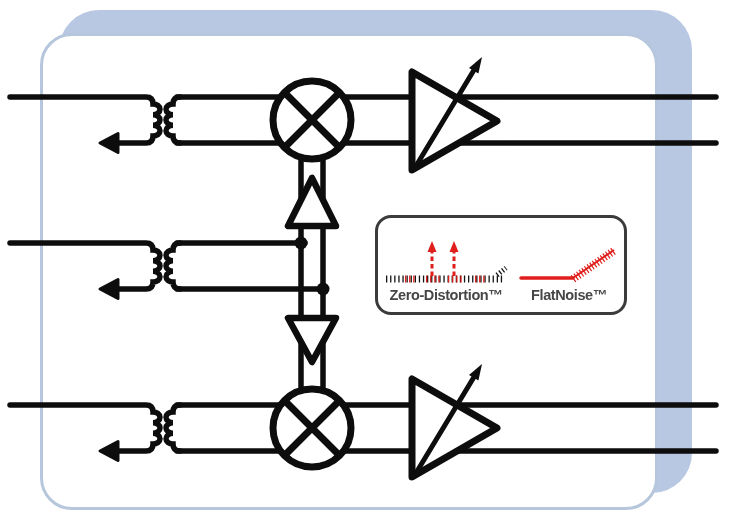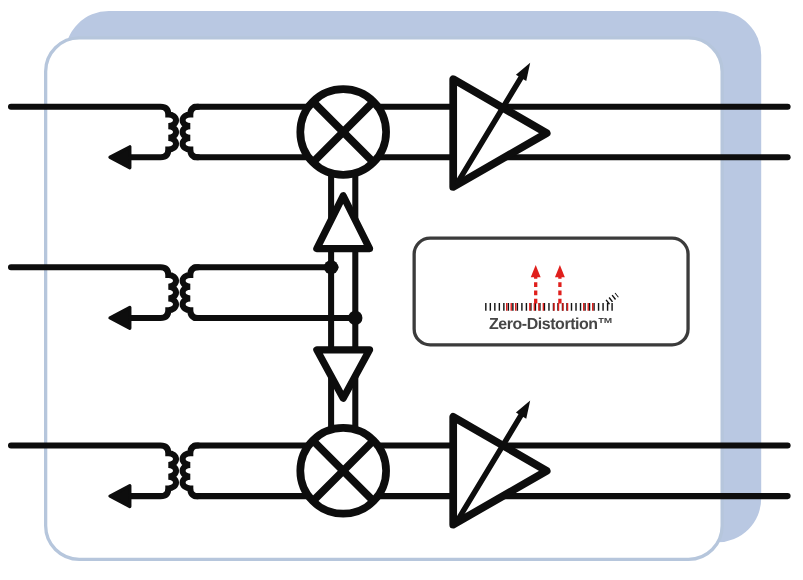--- a/index.html
+++ b/index.html
@@ -124,13 +124,21 @@
       <line x1="92" y1="41" x2="104" y2="41" stroke="#e01f1c" stroke-width="7" stroke-dasharray="1.3 2.8"></line>
       <line x1="114" y1="37" x2="123" y2="30" stroke="#141414" stroke-width="5" stroke-dasharray="1.3 2.2"></line>
 
       <line x1="49" y1="38" x2="49" y2="13" stroke="#e01f1c" stroke-width="3" stroke-dasharray="4.5 3"></line>
       <polygon points="49,3 44.5,14 53.5,14" fill="#e01f1c"></polygon>
       <line x1="71" y1="38" x2="71" y2="13" stroke="#e01f1c" stroke-width="3" stroke-dasharray="4.5 3"></line>
       <polygon points="71,3 66.5,14 75.5,14" fill="#e01f1c"></polygon>
     </svg>
     <span class="badge-label">Zero-Distortion™</span>
   </div>
+  <div class="badge-col">
+    <svg width="100" height="48" viewBox="0 0 100 48">
+      <line x1="2" y1="40" x2="54" y2="40" stroke="#e01f1c" stroke-width="3.5" stroke-linecap="round"></line>
+      <line x1="54" y1="40" x2="95" y2="12" stroke="#e01f1c" stroke-width="2"></line>
+      <line x1="54" y1="41" x2="96" y2="12" stroke="#e01f1c" stroke-width="8" stroke-dasharray="1.2 2"></line>
+    </svg>
+    <span class="badge-label">FlatNoise™</span>
+  </div>
 </div>
 
 </body></html>

